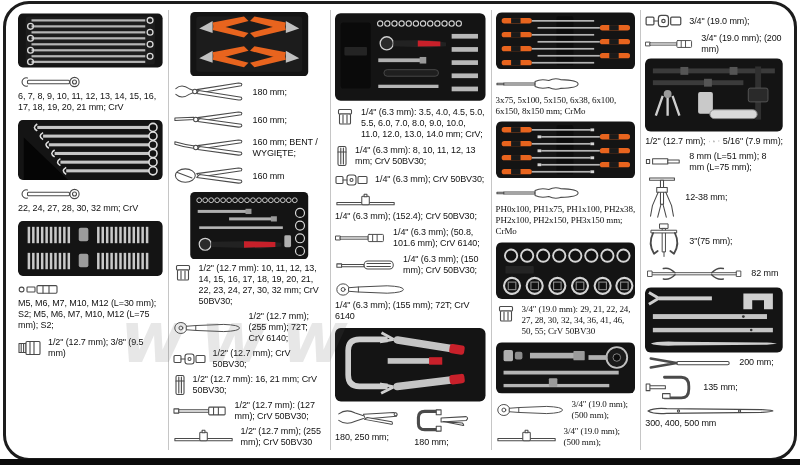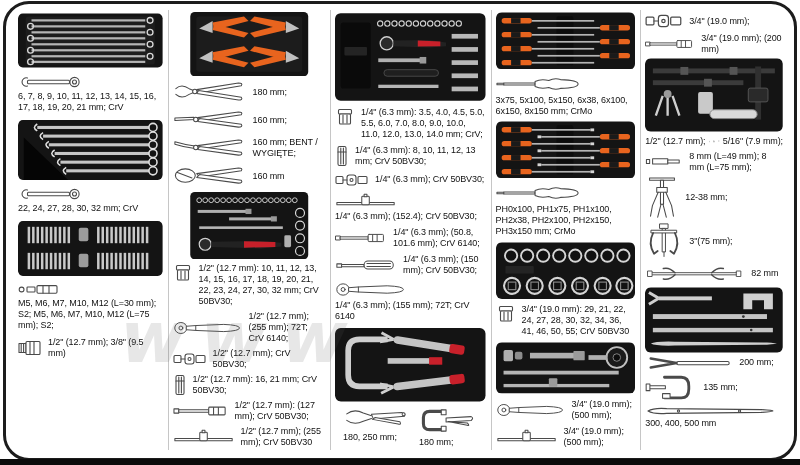--- a/index.html
+++ b/index.html
@@ -11,28 +11,28 @@
     position:absolute;left:3px;top:1px;right:3px;bottom:4px;
     border:3px solid #1c1c1c;border-radius:26px;overflow:hidden;background:#fff;
   }
   .bottom-bar{position:absolute;left:0;right:0;bottom:0;height:6px;background:#0b0b0b;z-index:6;}
   .cols{display:flex;width:100%;height:100%;box-sizing:border-box;padding:6px 6px 8px 8px;}
   .col{box-sizing:border-box;display:flex;flex-direction:column;overflow:hidden;padding:2px 5px 2px 4px;border-right:1px solid #c6c6c6;}
   .col:last-child{border-right:none;}
   .c1{width:157px;gap:6px;}
   .c2{width:165px;gap:4px;}
   .c3{width:163px;gap:5px;}
-  .c4{width:152px;gap:5px;}
+  .c4{width:152px;gap:5px;font-family:Liberation Serif, serif;}
   .c5{width:149px;gap:3px;}
   .tray{width:100%;border-radius:6px;display:block;}
   .tx{font-size:9px;line-height:1.22;letter-spacing:-0.1px;color:#111;}
   .r{display:flex;align-items:center;gap:6px;}
   .r .ic{flex:0 0 auto;}
   .s{display:flex;flex-direction:column;align-items:flex-start;gap:2px;justify-content:flex-end;}
-  .pair{display:flex;gap:8px;margin-left:8px;}
+  .pair{display:flex;gap:8px;}
   .pair .cell{display:flex;flex-direction:column;align-items:flex-start;gap:3px;flex:1;}
   .adrow{display:flex;align-items:center;gap:3px;flex-wrap:nowrap;}
   .adrow .tx{white-space:nowrap;}
   .wm{
     position:absolute;left:120px;top:295px;z-index:5;pointer-events:none;
     font-family:"DejaVu Sans", sans-serif;font-weight:bold;font-style:italic;
     font-size:72px;letter-spacing:14px;color:#5a5a5a;opacity:0.14;white-space:nowrap;
   }
   svg.lic{stroke:#4a4a4a;fill:#ffffff;stroke-width:1.1;stroke-linejoin:round;stroke-linecap:round;}
 </style>
@@ -738,21 +738,21 @@
           </svg>
         <svg class="lic ic" width="12" height="12" viewBox="0 0 12 12">
             <use href="#i-squaread"></use>
           </svg>
         <div class="tx">5/16" (7.9 mm);</div>
       </div>
       <div class="r">
         <svg class="lic ic" width="38" height="13" viewBox="0 0 40 13">
             <use href="#i-hexbit"></use>
           </svg>
-        <div class="tx">8 mm (L=49 mm); 8 mm (L=75 mm);</div>
+        <div class="tx">8 mm (L=51 mm); 8 mm (L=75 mm);</div>
       </div>
       <div class="r">
         <svg class="lic ic" width="34" height="44" viewBox="0 0 34 46">
             <use href="#i-innerpuller"></use>
           </svg>
         <div class="tx">12-38 mm;</div>
       </div>
       <div class="r">
         <svg class="lic ic" width="38" height="38" viewBox="0 0 40 42">
             <use href="#i-gearpuller"></use>

